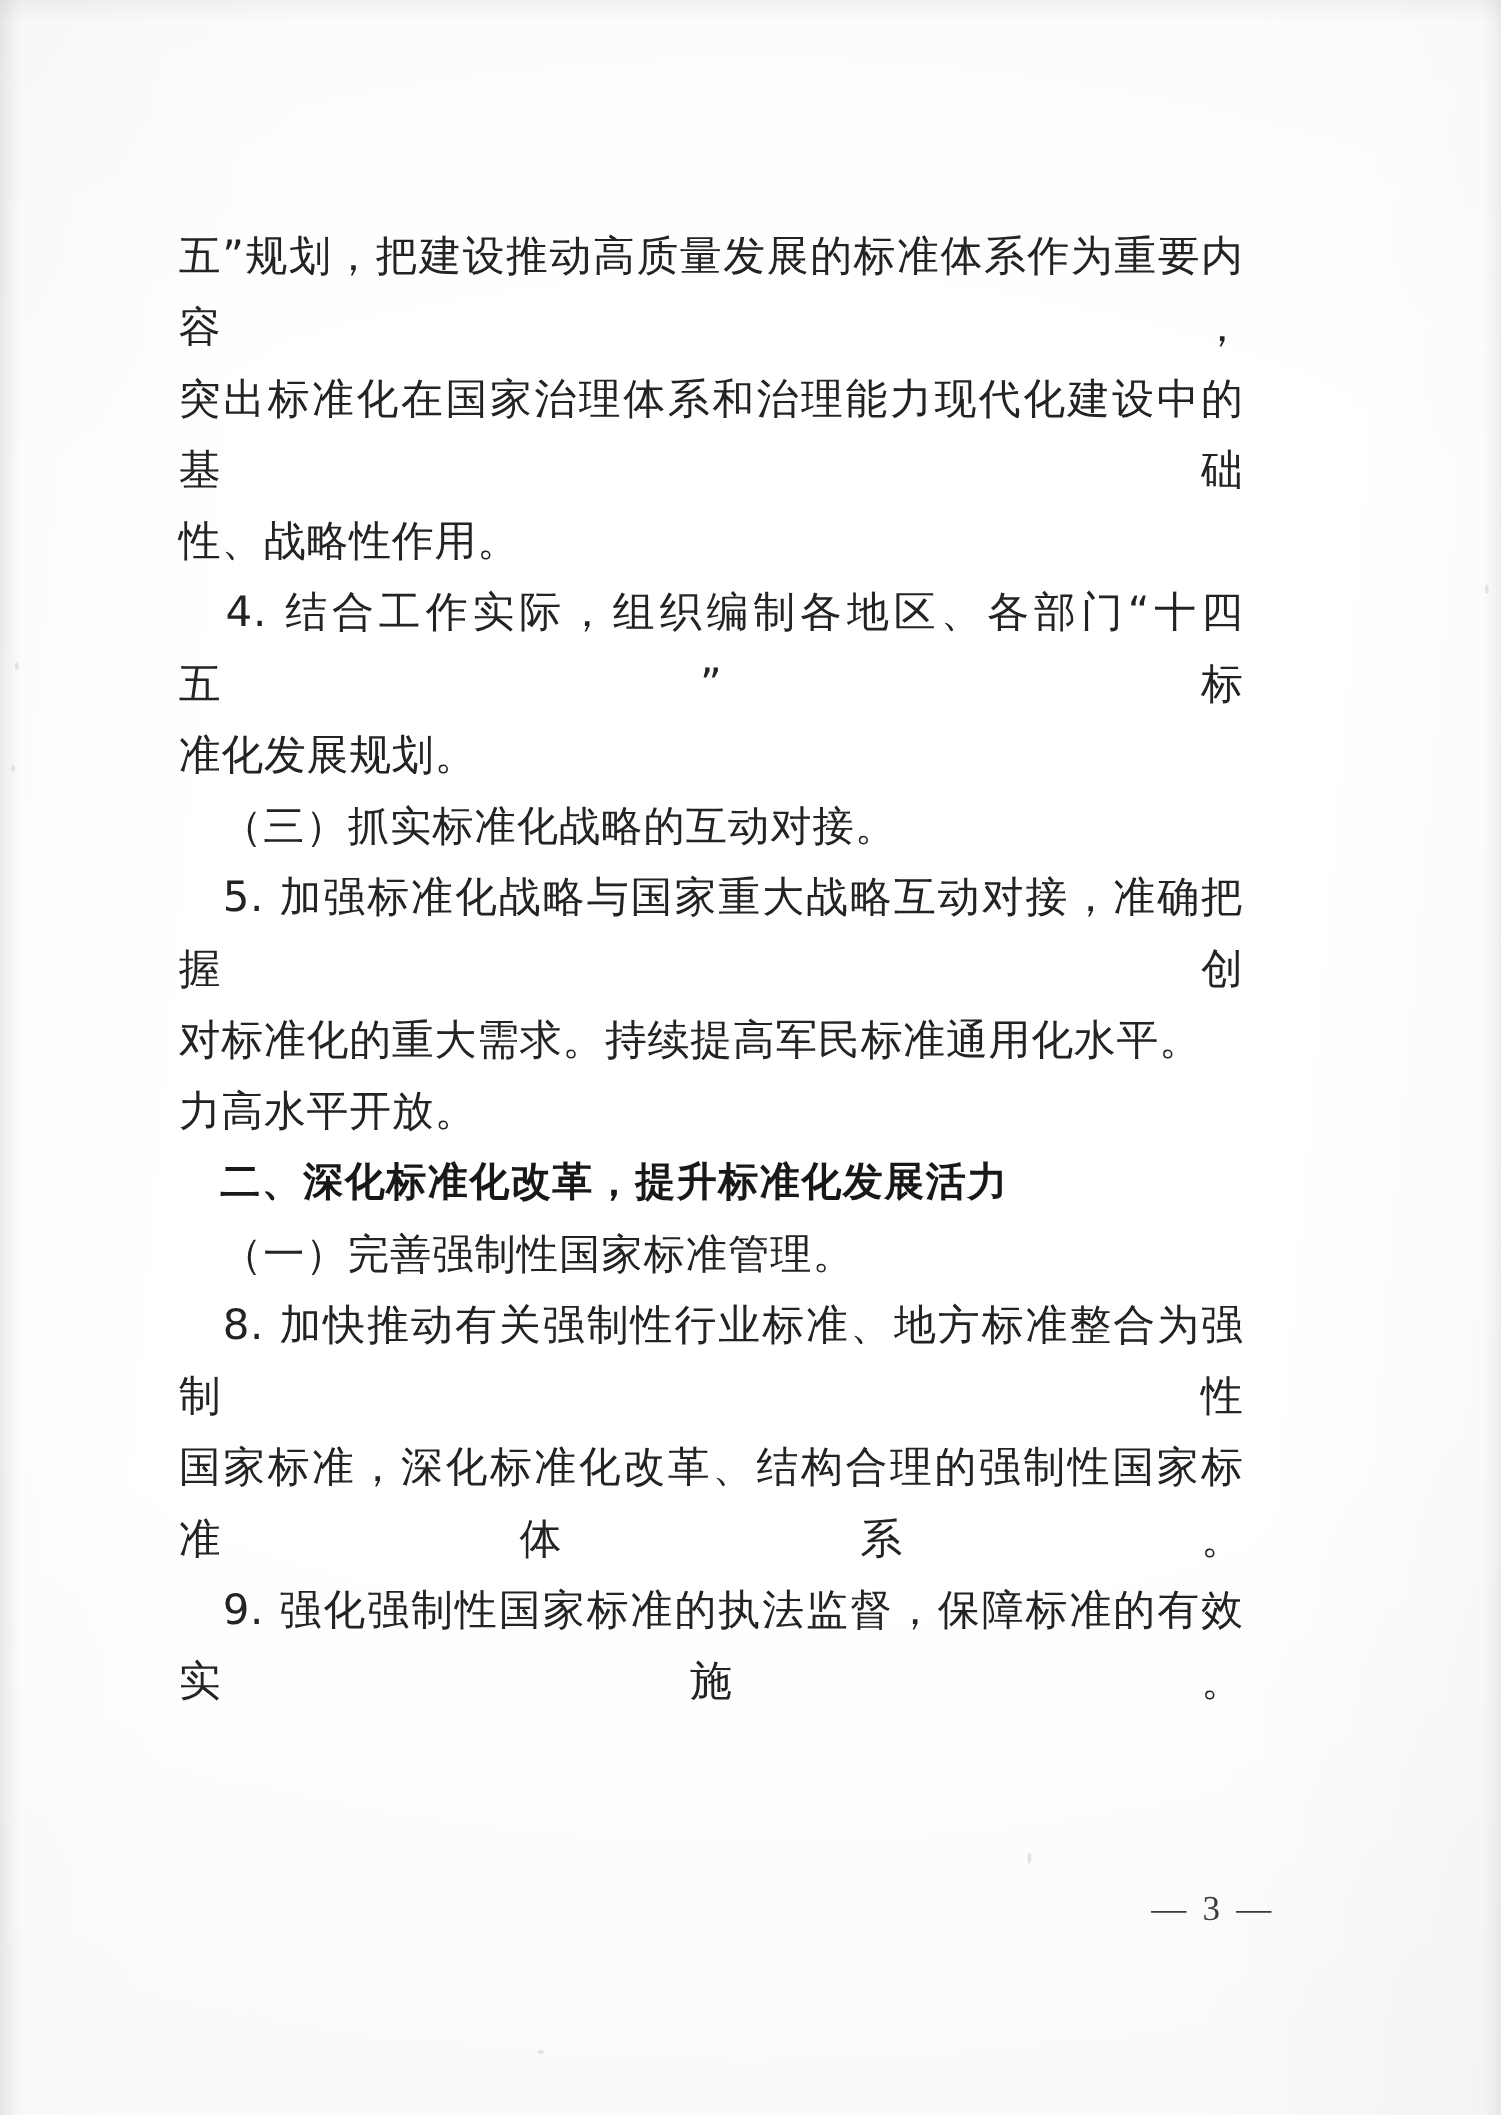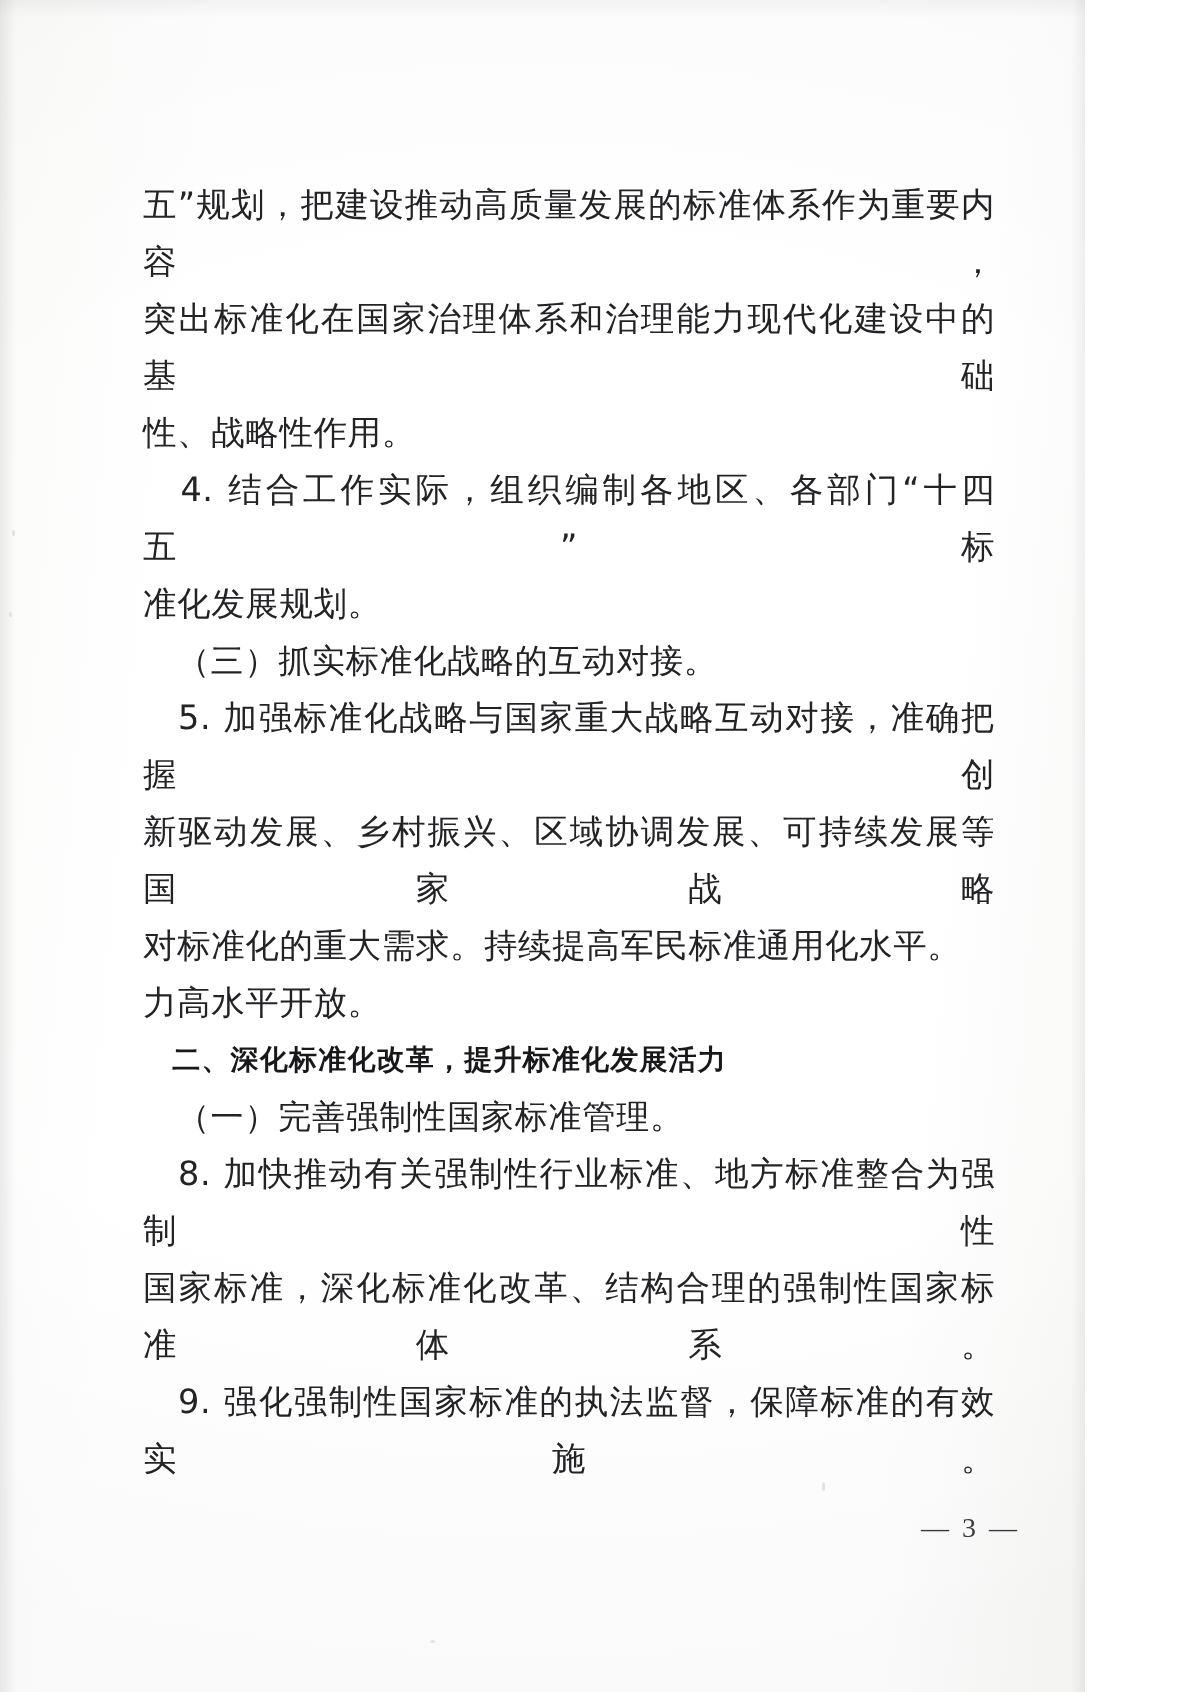--- a/index.html
+++ b/index.html
@@ -10,21 +10,21 @@
     width: 1201px;
     height: 1692px;
     background: #ffffff;
     font-family: "DejaVu Sans", "Liberation Sans", sans-serif;
     overflow: hidden;
   }
 
   
   #page {
     position: relative;
-    width: 1085px;
+    width: 1201px;
     height: 1692px;
     background:
       linear-gradient(95deg, #fbfbfa 0%, #ffffff 18%, #ffffff 82%, #f8f8f7 100%);
     overflow: hidden;
   }
 
   
   #page::before {
     content: "";
     position: absolute;
@@ -84,21 +84,21 @@
   }
 
   
   .line.justify {
     white-space: normal;
     text-align: justify;
     text-align-last: justify;
   }
 
   .heading {
-    font-size: 28px;
+    font-size: 32px;
     line-height: 57px;
     color: #18181b;
     font-weight: 700;
     letter-spacing: 1.2px;
     white-space: pre;
   }
 
   .subhead {
     font-size: 33px;
     line-height: 57px;
@@ -142,21 +142,20 @@
   <div class="scan-speck" style="left:430px; top:1640px; width:5px; height:3px;"></div>
 
   <div id="textblock">
     <div class="line justify">五”规划，把建设推动高质量发展的标准体系作为重要内容，</div>
     <div class="line justify">突出标准化在国家治理体系和治理能力现代化建设中的基础</div>
     <div class="line">性、战略性作用。</div>
     <div class="line justify">　4. 结合工作实际，组织编制各地区、各部门“十四五”标</div>
     <div class="line">准化发展规划。</div>
     <div class="subhead">　（三）抓实标准化战略的互动对接。</div>
     <div class="line justify">　5. 加强标准化战略与国家重大战略互动对接，准确把握创</div>
-    <div class="line justify">新驱动发展、乡村振兴、区域协调发展、可持续发展等国家战略</div>
     <div class="line">对标准化的重大需求。持续提高军民标准通用化水平。</div>
     <div class="line">力高水平开放。</div>
     <div class="heading">　二、深化标准化改革，提升标准化发展活力</div>
     <div class="subhead">　（一）完善强制性国家标准管理。</div>
     <div class="line justify">　8. 加快推动有关强制性行业标准、地方标准整合为强制性</div>
     <div class="line justify">国家标准，深化标准化改革、结构合理的强制性国家标准体系。</div>
     <div class="line justify">　9. 强化强制性国家标准的执法监督，保障标准的有效实施。</div>
 
   </div>
 

